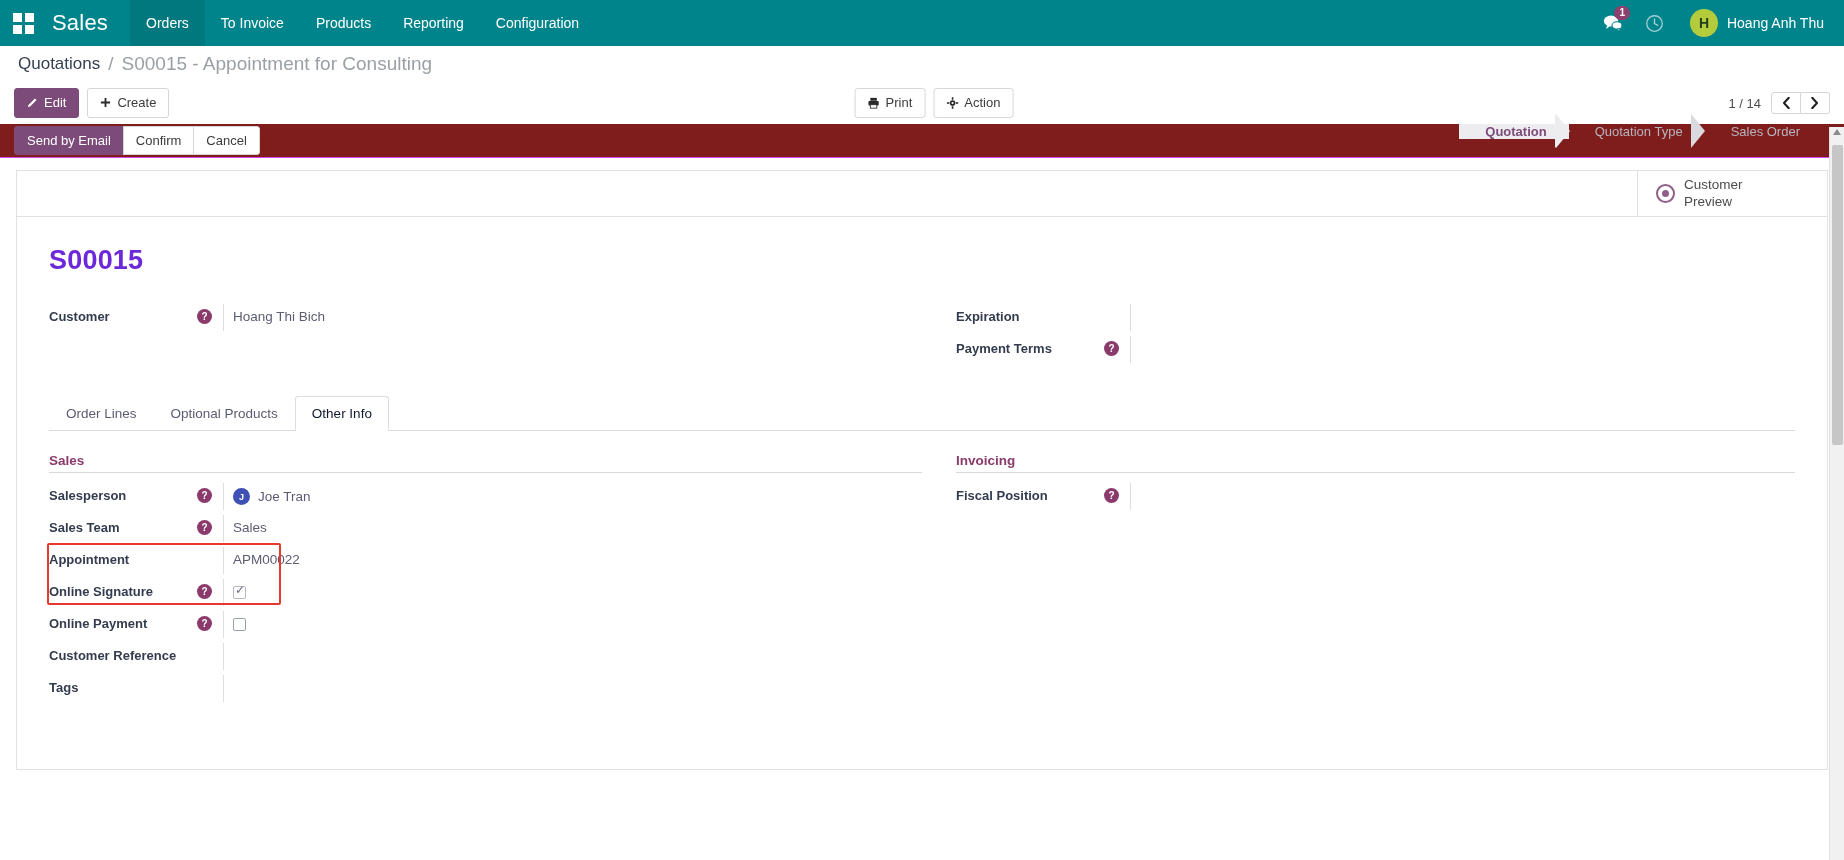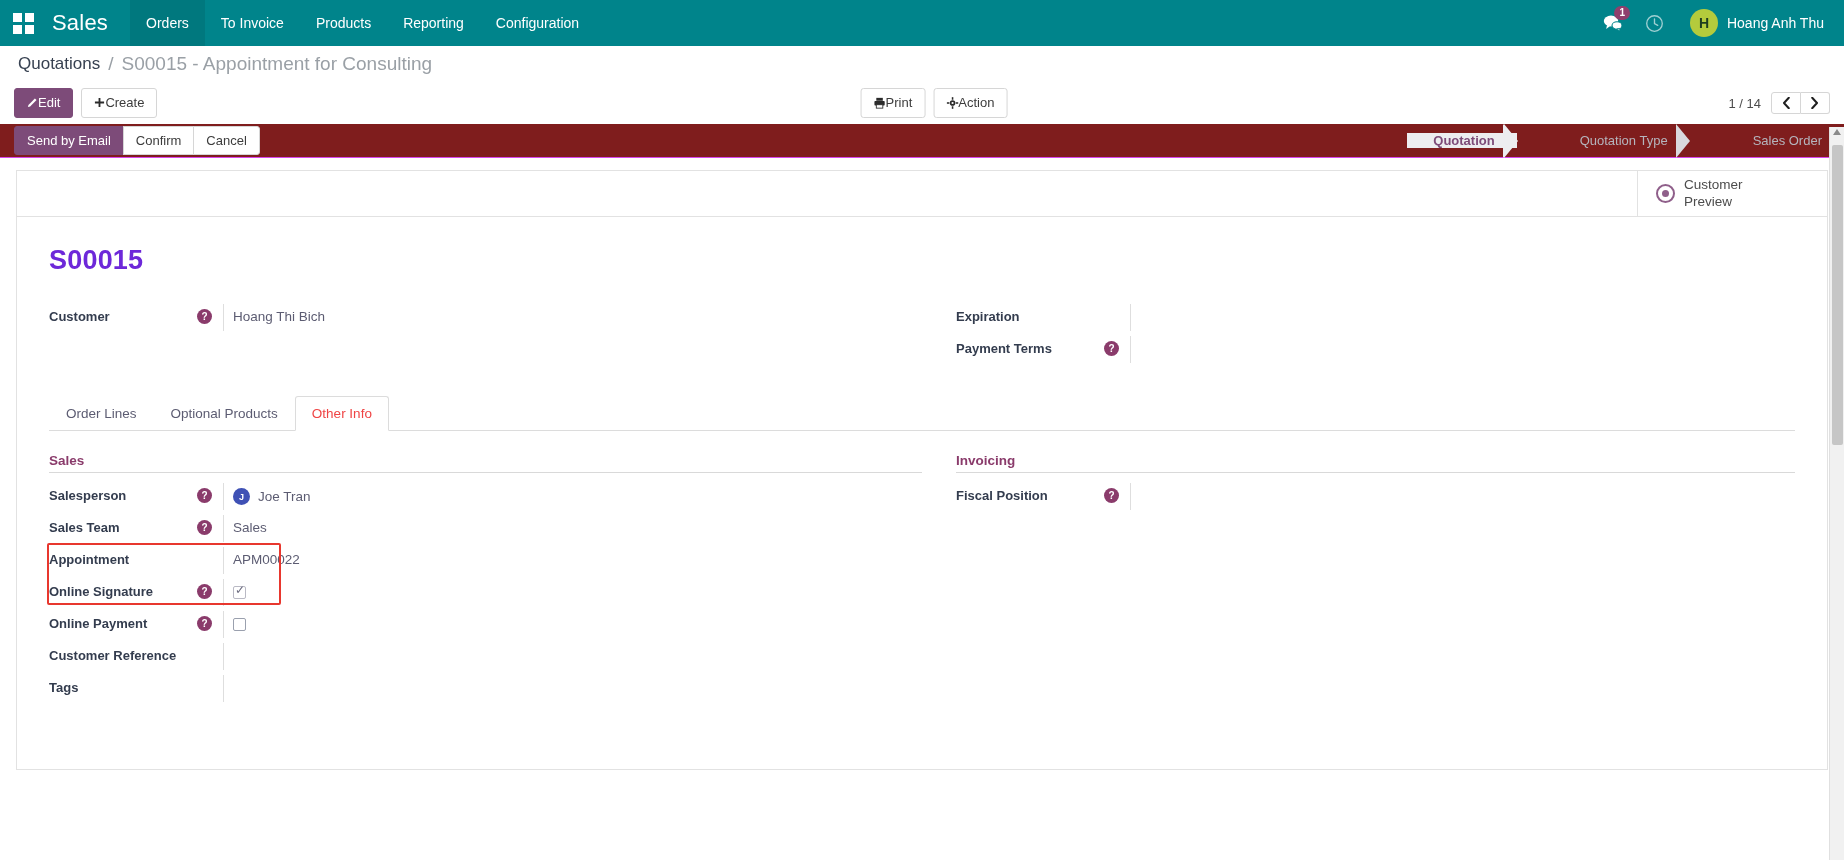--- a/index.html
+++ b/index.html
@@ -54,42 +54,42 @@
   .bc-root{ font-size:17px; color:#374151; cursor:pointer; }
   .bc-sep{ font-size:19px; color:#9aa0a6; margin:0 8px; }
   .bc-cur{ font-size:19px; color:#9aa0a6; }
 
   
   .cp{ height:42px; display:flex; align-items:center; padding:0 14px; position:relative;}
   .btn{
     font-family:"Liberation Sans", sans-serif;
     font-size:13px; border:1px solid #d6d6d6; background:#fff; color:#3c3c3c;
     border-radius:3px; padding:5px 12px; cursor:pointer; display:inline-flex;
-    align-items:center; line-height:1.35;
+    align-items:center; gap:6px; line-height:1.35;
   }
   .btn-primary{ background:#7d4b79; border-color:#7d4b79; color:#fff; }
   .cp-left{ display:flex; gap:8px; align-items:center;}
   .cp-center{ position:absolute; left:50%; transform:translateX(-50%); display:flex; gap:8px;margin-left:12px;}
   .cp-right{ margin-left:auto; display:flex; align-items:center; gap:10px;}
   .pager-num{ font-size:13px; color:#4c4c4c; }
   .pager-btns{ display:flex; }
   .pager-btns .btn{ padding:4px 10px; border-radius:0; }
   .pager-btns .btn:first-child{ border-radius:3px 0 0 3px; }
   .pager-btns .btn:last-child{ border-radius:0 3px 3px 0; border-left:none; }
 
   
   .statusbar{
     height:34px; display:flex; align-items:center; padding:0 0 0 14px;
     border-bottom:1px solid #d946ef; position:relative; background:#7f1d1d;
   }
   .sb-buttons{ display:flex; gap:0; align-items:center;}
   .sb-buttons .btn{ border-radius:0; margin-right:-1px; }
   .sb-buttons .btn:first-child{ border-radius:3px 0 0 3px; }
   .sb-buttons .btn:last-child{ border-radius:0 3px 3px 0; }
-  .pipeline{ margin-left:auto; display:flex; height:34px; align-items:center; gap:37px;}
+  .pipeline{ margin-left:auto; display:flex; height:34px; align-items:flex-start; padding-right:22px;}
   .stage{
     display:flex; align-items:center; padding:0 22px 0 26px; font-size:13px;
     color:#b5b5bd; position:relative; background:transparent;
   }
   .stage:not(:last-child)::after{
     content:""; position:absolute; right:0px; top:50%; margin-top:-17px;
     width:0; height:0; border-top:17px solid transparent;
     border-bottom:17px solid transparent; border-left:14px solid #d9d9de;
   }
   .stage.active{ background:#ededf0; color:#7d4b79; font-weight:bold; }
@@ -148,21 +148,21 @@
     width:17px;height:17px;border-radius:50%;background:#3f51b5;color:#fff;font-size:9px;
     display:flex;align-items:center;justify-content:center;font-weight:bold;
   }
 
   
   .tabs{ display:flex; border-bottom:1px solid #dcdcdc; margin:28px 0 0 0; }
   .tab{
     padding:9px 16px; font-size:13.5px; color:#5c5c72; cursor:pointer;
     border:1px solid transparent; margin-bottom:-1px; border-radius:3px 3px 0 0;
   }
-  .tab.active{ background:#fff; border-color:#dcdcdc #dcdcdc #fff #dcdcdc; color:#ef4444; }
+  .tab.active{ background:#fff; border-color:#dcdcdc #dcdcdc #fff #dcdcdc; color:#0f172a; }
 
   .tabpane{ padding:22px 0 0 0; }
   .sectitle{
     color:#8a3b6b; font-size:13.5px; font-weight:bold; padding-bottom:4px;
     border-bottom:1px solid #d9d9d9; margin-bottom:10px;
   }
 
   .chk{
     width:13px;height:13px;border:1px solid #9aa0ae;border-radius:2px;background:#fff;
     display:inline-block; position:relative; cursor:pointer; vertical-align:middle;

